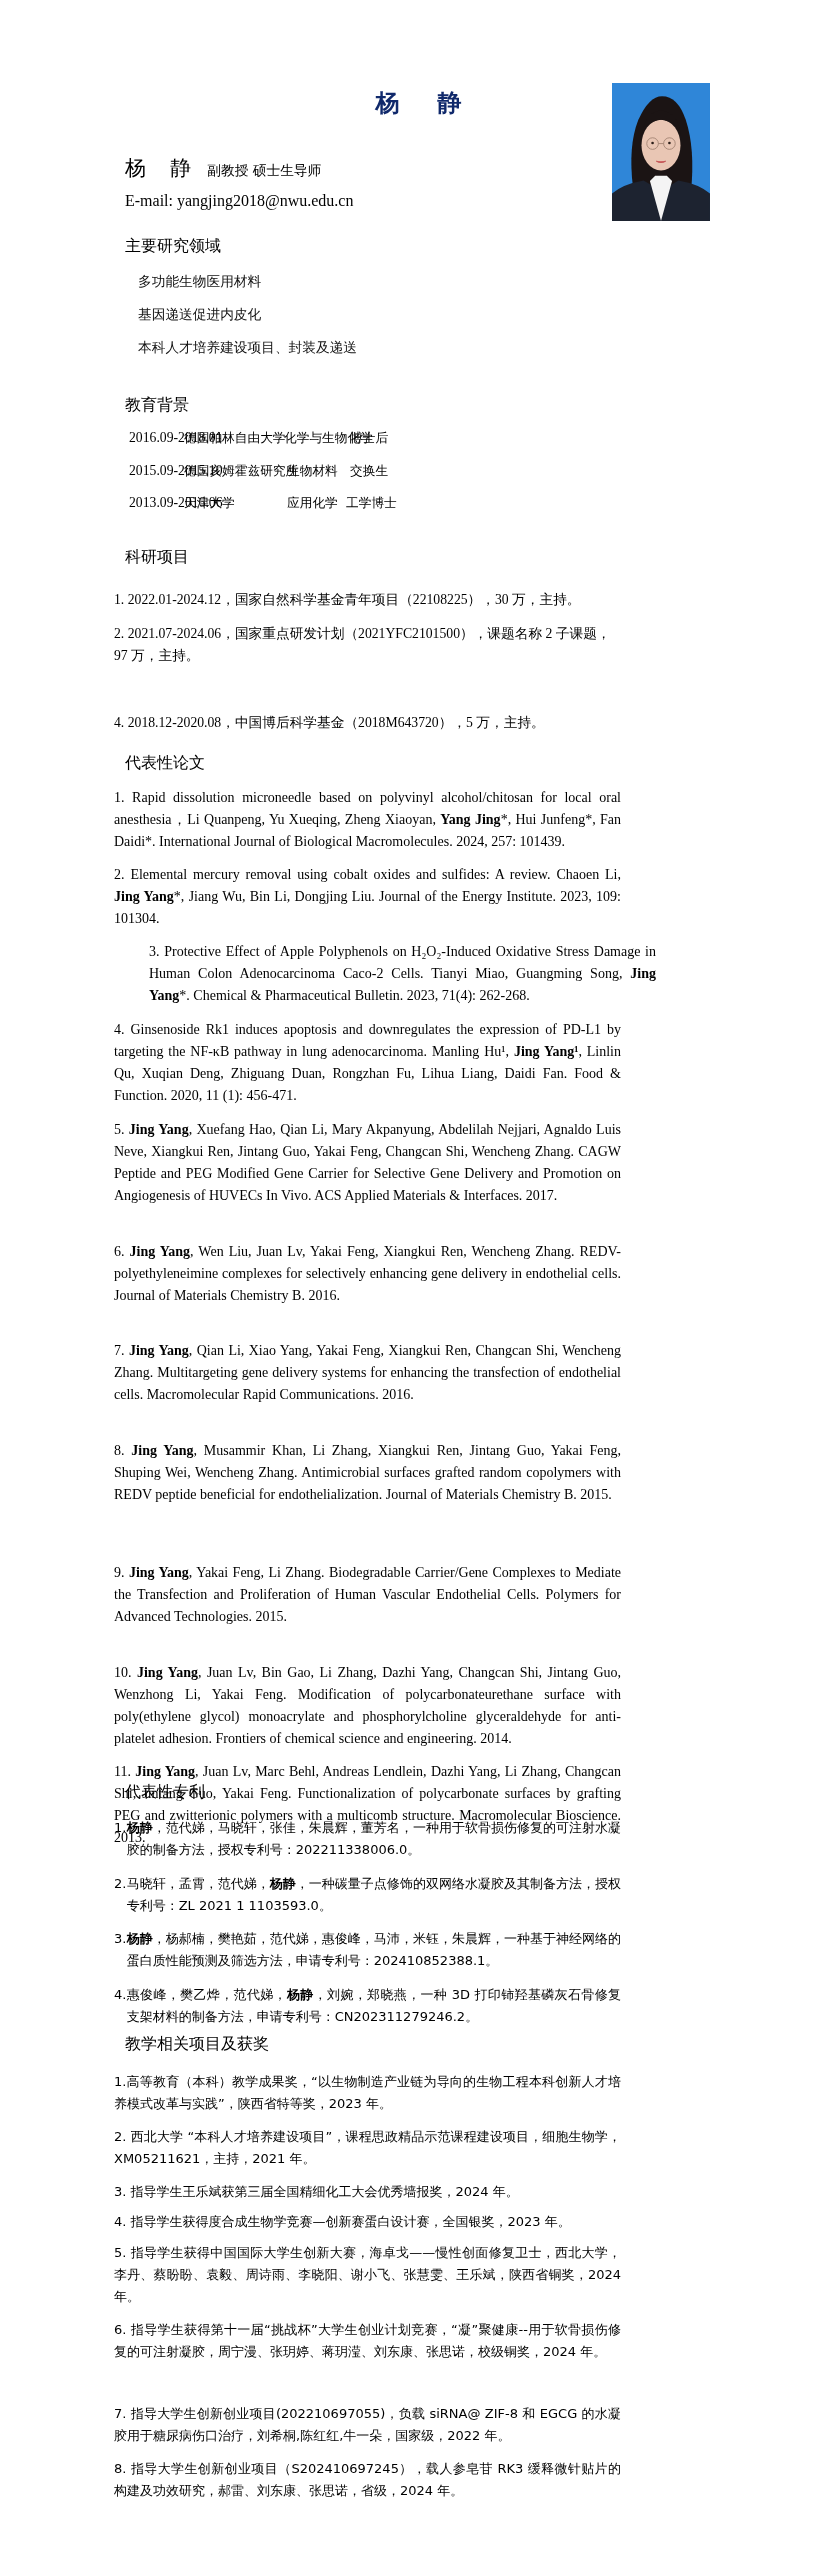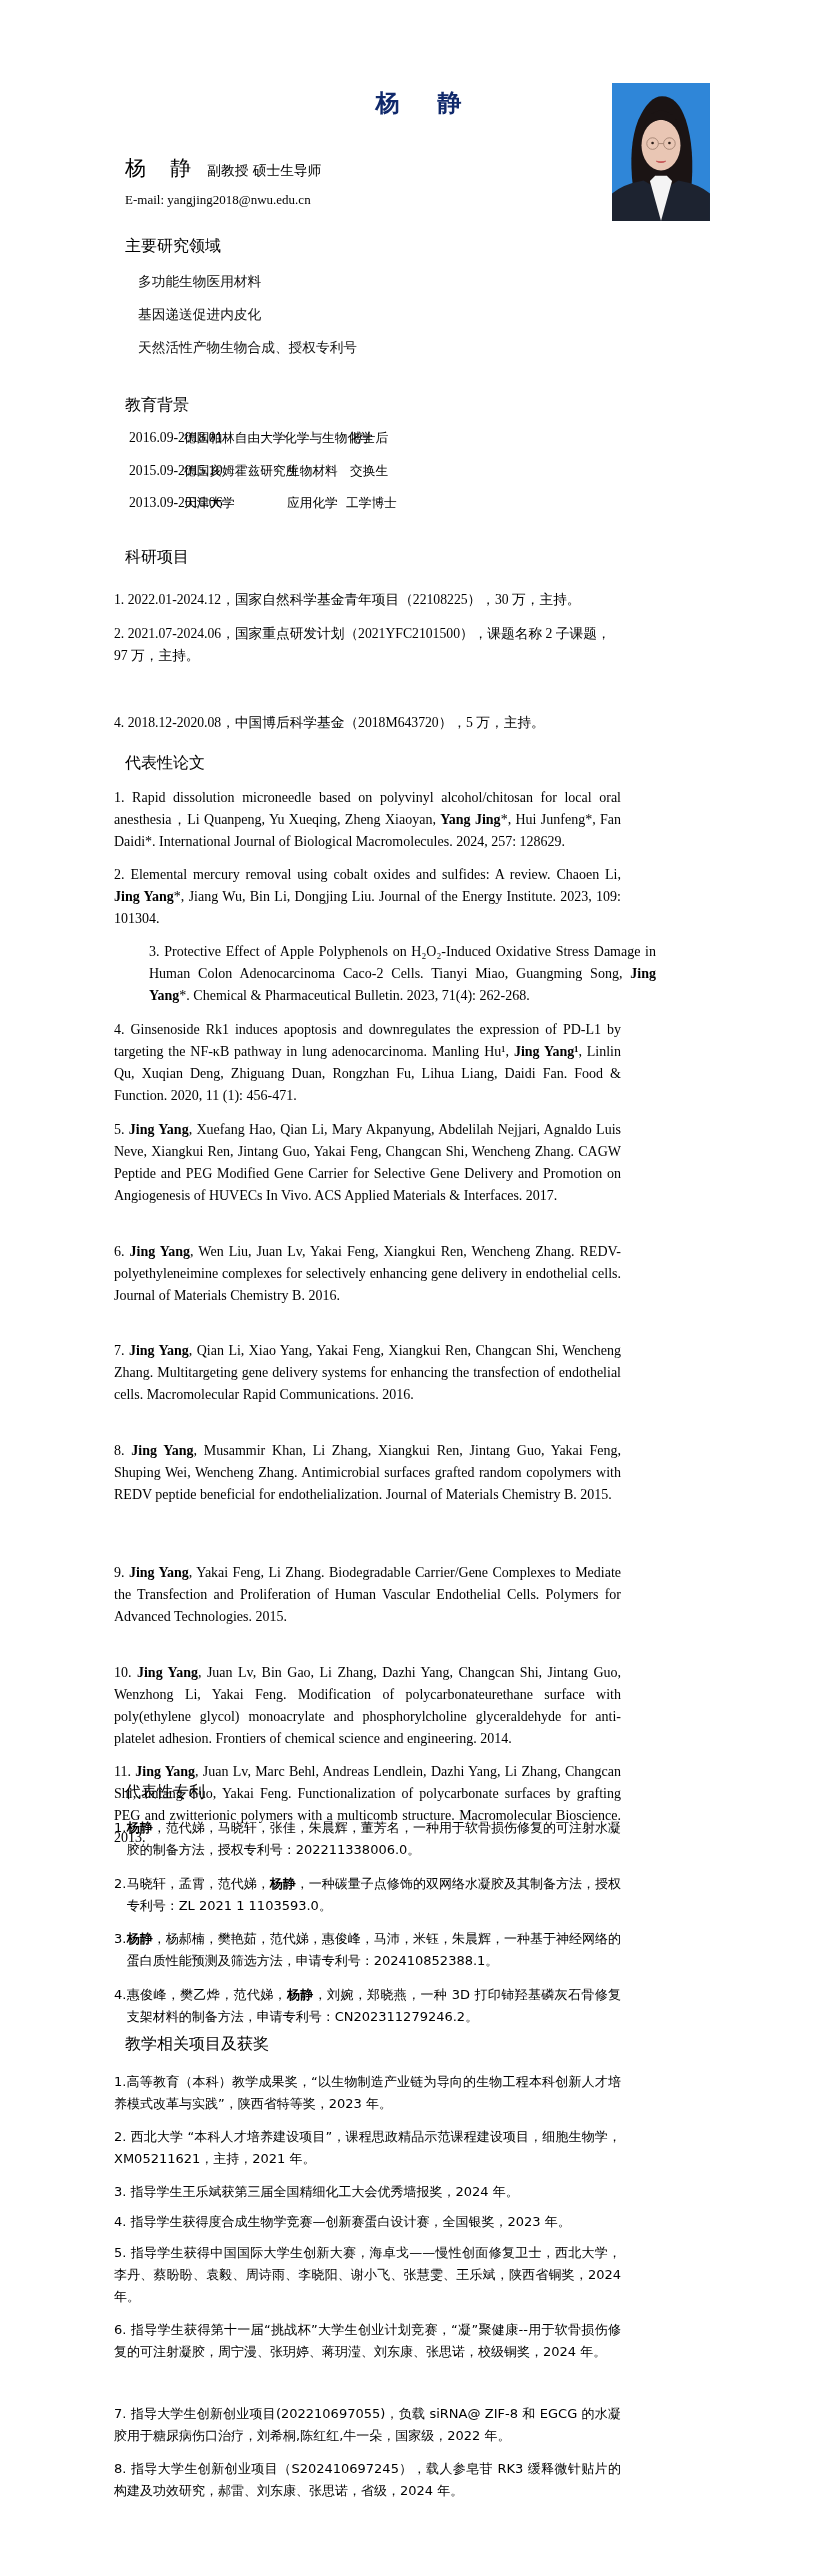--- a/index.html
+++ b/index.html
@@ -5,21 +5,21 @@
   html,body{margin:0;padding:0;background:#ffffff;}
   body{width:837px;height:2576px;position:relative;overflow:hidden;
        font-family:"Liberation Serif","DejaVu Serif",serif;color:#000;}
   .page{position:absolute;left:0;top:0;width:837px;height:2576px;}
   .title{position:absolute;left:0;width:837px;top:87px;text-align:center;
          font-size:24px;font-weight:bold;color:#10296b;letter-spacing:16px;text-indent:16px;}
   .photo{position:absolute;left:612px;top:83px;width:98px;height:138px;overflow:hidden;background:#2c83d6;}
   .nameline{position:absolute;left:125px;top:158px;font-size:18px;line-height:21px;}
   .nameline .nm{font-size:21px;letter-spacing:9.5px;}
   .nameline .rk{font-size:13.7px;margin-left:2.1px;}
-  .email{position:absolute;left:125px;top:192px;font-size:13px;}
+  .email{position:absolute;left:125px;top:192px;font-size:16px;}
   .heading{position:absolute;left:125px;font-size:16px;color:#000000;font-family:"DejaVu Sans","Liberation Sans",sans-serif;}
   .ri{position:absolute;left:138px;font-size:13.7px;font-family:"DejaVu Sans","Liberation Sans",sans-serif;color:#111;}
   .edu{position:absolute;left:129px;font-size:13.7px;white-space:nowrap;}
   .edu span{position:absolute;top:0;}
   .proj{position:absolute;left:114px;width:507px;font-size:13.7px;line-height:22px;}
   .paper{position:absolute;left:114px;width:507px;font-size:14px;line-height:22px;text-align:justify;}
   .paper b{font-weight:bold;}
   .cn{font-family:"DejaVu Sans","Liberation Sans",sans-serif;font-size:12.7px;}
   .pat{position:absolute;left:114px;width:507px;font-size:13px;line-height:22px;
        font-family:"DejaVu Sans","Liberation Sans",sans-serif;}
@@ -58,21 +58,21 @@
     <span class="rk cn">副教授  硕士生导师</span>
   </div>
   <div class="email">
     <span>E-mail:</span>
     <span>yangjing2018@nwu.edu.cn</span>
   </div>
 
   <div class="heading" style="top:236px">主要研究领域</div>
   <div class="ri" style="top:273px">多功能生物医用材料</div>
   <div class="ri" style="top:306px">基因递送促进内皮化</div>
-  <div class="ri" style="top:339px">天然活性产物生物合成、授权专利号</div>
+  <div class="ri" style="top:339px">本科人才培养建设项目、封装及递送</div>
 
   <div class="heading" style="top:395px">教育背景</div>
   <div class="edu" style="top:430px">
     <span style="left:0">2016.09-2018.01</span>
     <span class="cn" style="left:55px">德国柏林自由大学</span>
     <span class="cn" style="left:155px">化学与生物化学</span>
     <span class="cn" style="left:221px">博士后</span>
   </div>
   <div class="edu" style="top:463px">
     <span style="left:0">2015.09-2015.10</span>
@@ -87,21 +87,21 @@
     <span class="cn" style="left:217px">工学博士</span>
   </div>
 
   <div class="heading" style="top:547px">科研项目</div>
   <div class="proj" style="top:589px">1. 2022.01-2024.12，国家自然科学基金青年项目（22108225），30 万，主持。</div>
   <div class="proj" style="top:623px">2. 2021.07-2024.06，国家重点研发计划（2021YFC2101500），课题名称 2 子课题，97 万，主持。</div>
   <div class="proj" style="top:712px">4. 2018.12-2020.08，中国博后科学基金（2018M643720），5 万，主持。</div>
 
   <div class="heading" style="top:753px">代表性论文</div>
   <div id="papers">
-      <div class="paper" style="top: 787px;"><span>1. Rapid dissolution microneedle based on polyvinyl alcohol/chitosan for local oral anesthesia，Li Quanpeng, Yu Xueqing, Zheng Xiaoyan, </span><b>Yang Jing</b><span>*, Hui Junfeng*, Fan Daidi*. International Journal of Biological Macromolecules. 2024, 257: 128629.</span></div>
+      <div class="paper" style="top: 787px;"><span>1. Rapid dissolution microneedle based on polyvinyl alcohol/chitosan for local oral anesthesia，Li Quanpeng, Yu Xueqing, Zheng Xiaoyan, </span><b>Yang Jing</b><span>*, Hui Junfeng*, Fan Daidi*. International Journal of Biological Macromolecules. 2024, 257: 101439.</span></div>
       <div class="paper" style="top: 864px;"><span>2. Elemental mercury removal using cobalt oxides and sulfides: A review. Chaoen Li, </span><b>Jing Yang</b><span>*, Jiang Wu, Bin Li, Dongjing Liu. Journal of the Energy Institute. 2023, 109: 101304.</span></div>
       <div class="paper" style="top: 941px; margin-left: 35px;"><span>3. Protective Effect of Apple Polyphenols on H₂O₂-Induced Oxidative Stress Damage in Human Colon Adenocarcinoma Caco-2 Cells. Tianyi Miao, Guangming Song, </span><b>Jing Yang</b><span>*. Chemical &amp; Pharmaceutical Bulletin. 2023, 71(4): 262-268.</span></div>
       <div class="paper" style="top: 1019px;"><span>4. Ginsenoside Rk1 induces apoptosis and downregulates the expression of PD-L1 by targeting the NF-κB pathway in lung adenocarcinoma. Manling Hu¹, </span><b>Jing Yang¹</b><span>, Linlin Qu, Xuqian Deng, Zhiguang Duan, Rongzhan Fu, Lihua Liang, Daidi Fan. Food &amp; Function. 2020, 11 (1): 456-471.</span></div>
       <div class="paper" style="top: 1119px;"><span>5. </span><b>Jing Yang</b><span>, Xuefang Hao, Qian Li, Mary Akpanyung, Abdelilah Nejjari, Agnaldo Luis Neve, Xiangkui Ren, Jintang Guo, Yakai Feng, Changcan Shi, Wencheng Zhang. CAGW Peptide and PEG Modified Gene Carrier for Selective Gene Delivery and Promotion on Angiogenesis of HUVECs In Vivo. ACS Applied Materials &amp; Interfaces. 2017.</span></div>
       <div class="paper" style="top: 1241px;"><span>6. </span><b>Jing Yang</b><span>, Wen Liu, Juan Lv, Yakai Feng, Xiangkui Ren, Wencheng Zhang. REDV-polyethyleneimine complexes for selectively enhancing gene delivery in endothelial cells. Journal of Materials Chemistry B. 2016.</span></div>
       <div class="paper" style="top: 1340px;"><span>7. </span><b>Jing Yang</b><span>, Qian Li, Xiao Yang, Yakai Feng, Xiangkui Ren, Changcan Shi, Wencheng Zhang. Multitargeting gene delivery systems for enhancing the transfection of endothelial cells. Macromolecular Rapid Communications. 2016.</span></div>
       <div class="paper" style="top: 1440px;"><span>8. </span><b>Jing Yang</b><span>, Musammir Khan, Li Zhang, Xiangkui Ren, Jintang Guo, Yakai Feng, Shuping Wei, Wencheng Zhang. Antimicrobial surfaces grafted random copolymers with REDV peptide beneficial for endothelialization. Journal of Materials Chemistry B. 2015.</span></div>
       <div class="paper" style="top: 1562px;"><span>9. </span><b>Jing Yang</b><span>, Yakai Feng, Li Zhang. Biodegradable Carrier/Gene Complexes to Mediate the Transfection and Proliferation of Human Vascular Endothelial Cells. Polymers for Advanced Technologies. 2015.</span></div>
       <div class="paper" style="top: 1662px;"><span>10. </span><b>Jing Yang</b><span>, Juan Lv, Bin Gao, Li Zhang, Dazhi Yang, Changcan Shi, Jintang Guo, Wenzhong Li, Yakai Feng. Modification of polycarbonateurethane surface with poly(ethylene glycol) monoacrylate and phosphorylcholine glyceraldehyde for anti-platelet adhesion. Frontiers of chemical science and engineering. 2014.</span></div>
       <div class="paper" style="top: 1761px;"><span>11. </span><b>Jing Yang</b><span>, Juan Lv, Marc Behl, Andreas Lendlein, Dazhi Yang, Li Zhang, Changcan Shi, Jintang Guo, Yakai Feng. Functionalization of polycarbonate surfaces by grafting PEG and zwitterionic polymers with a multicomb structure. Macromolecular Bioscience. 2013.</span></div>

